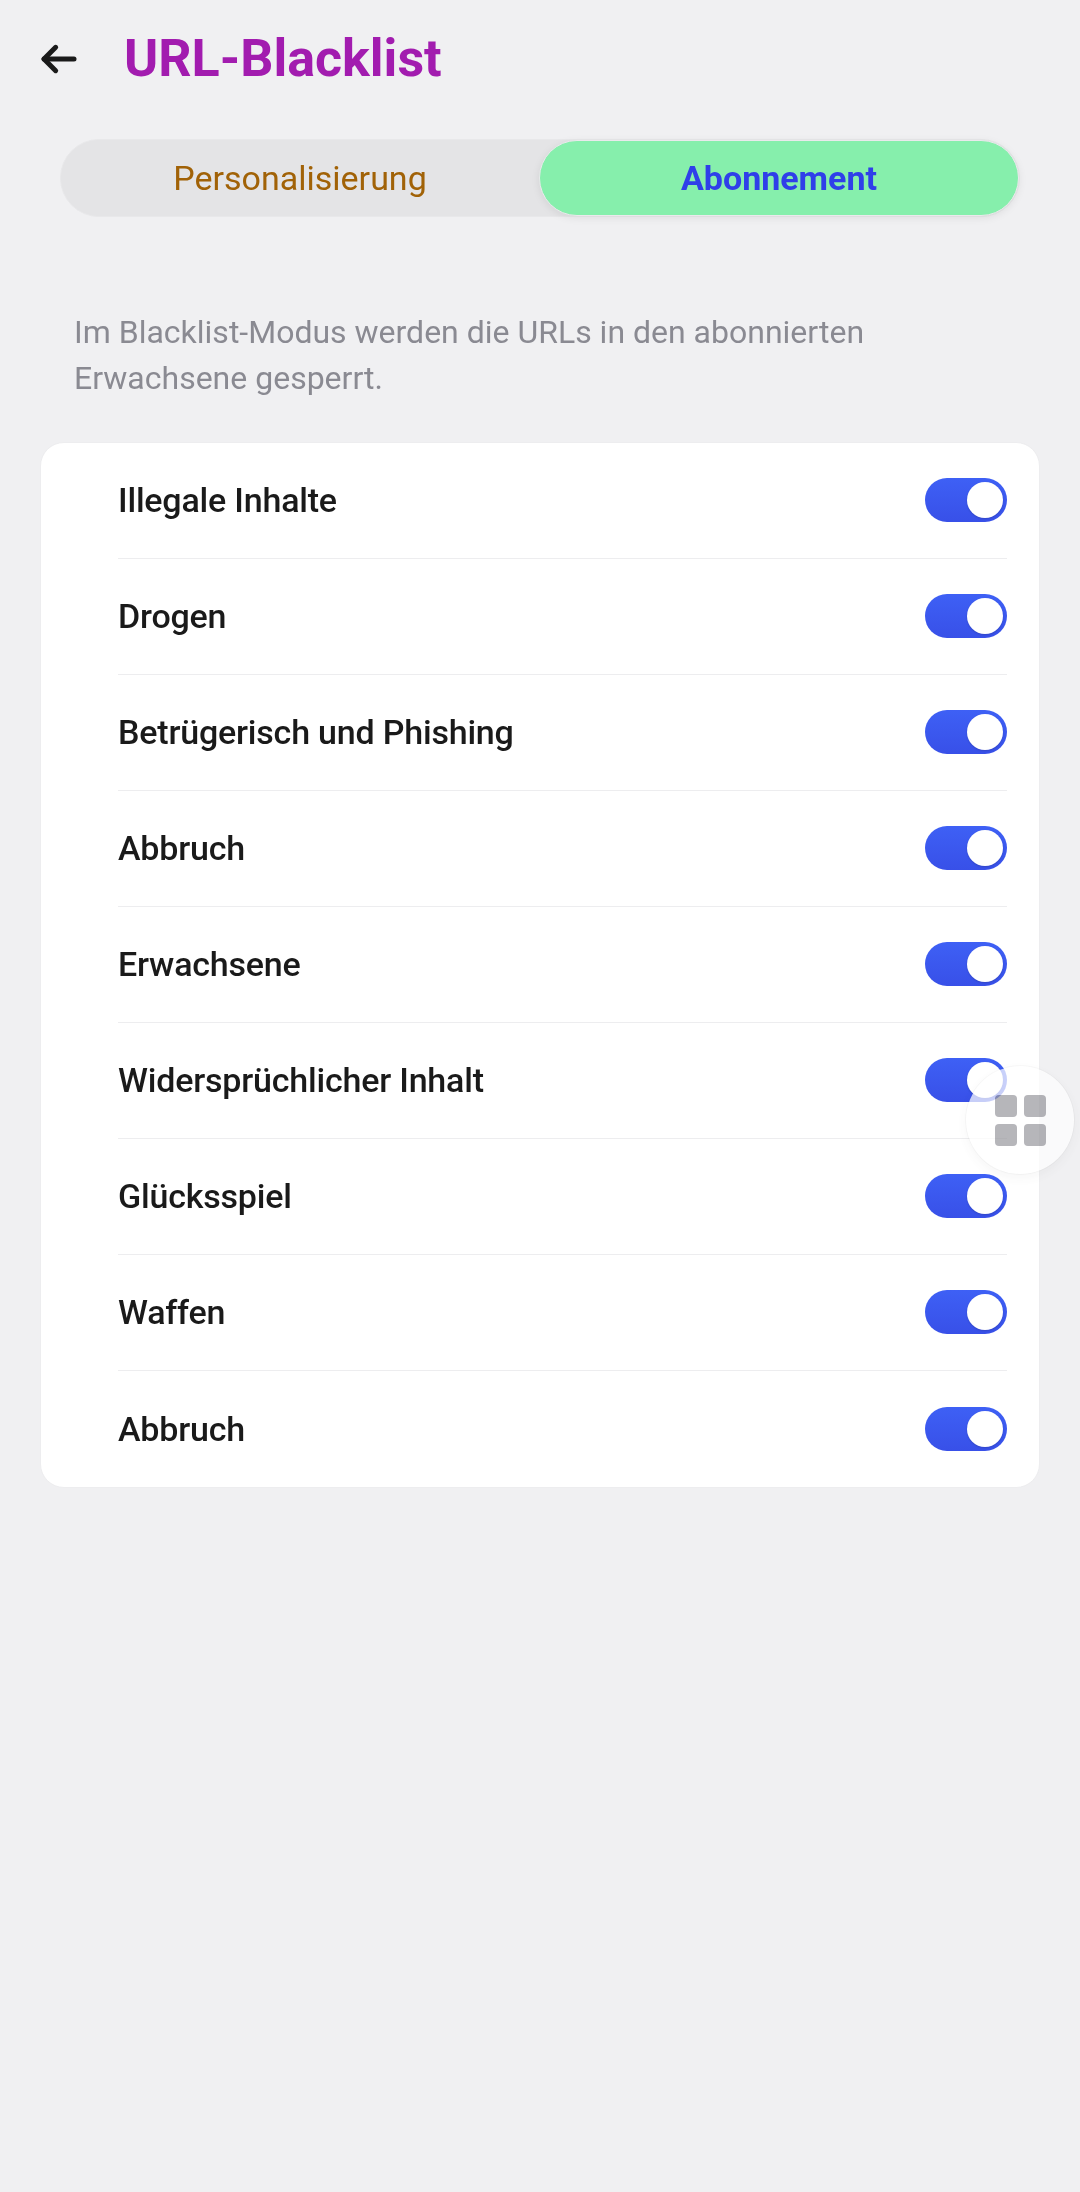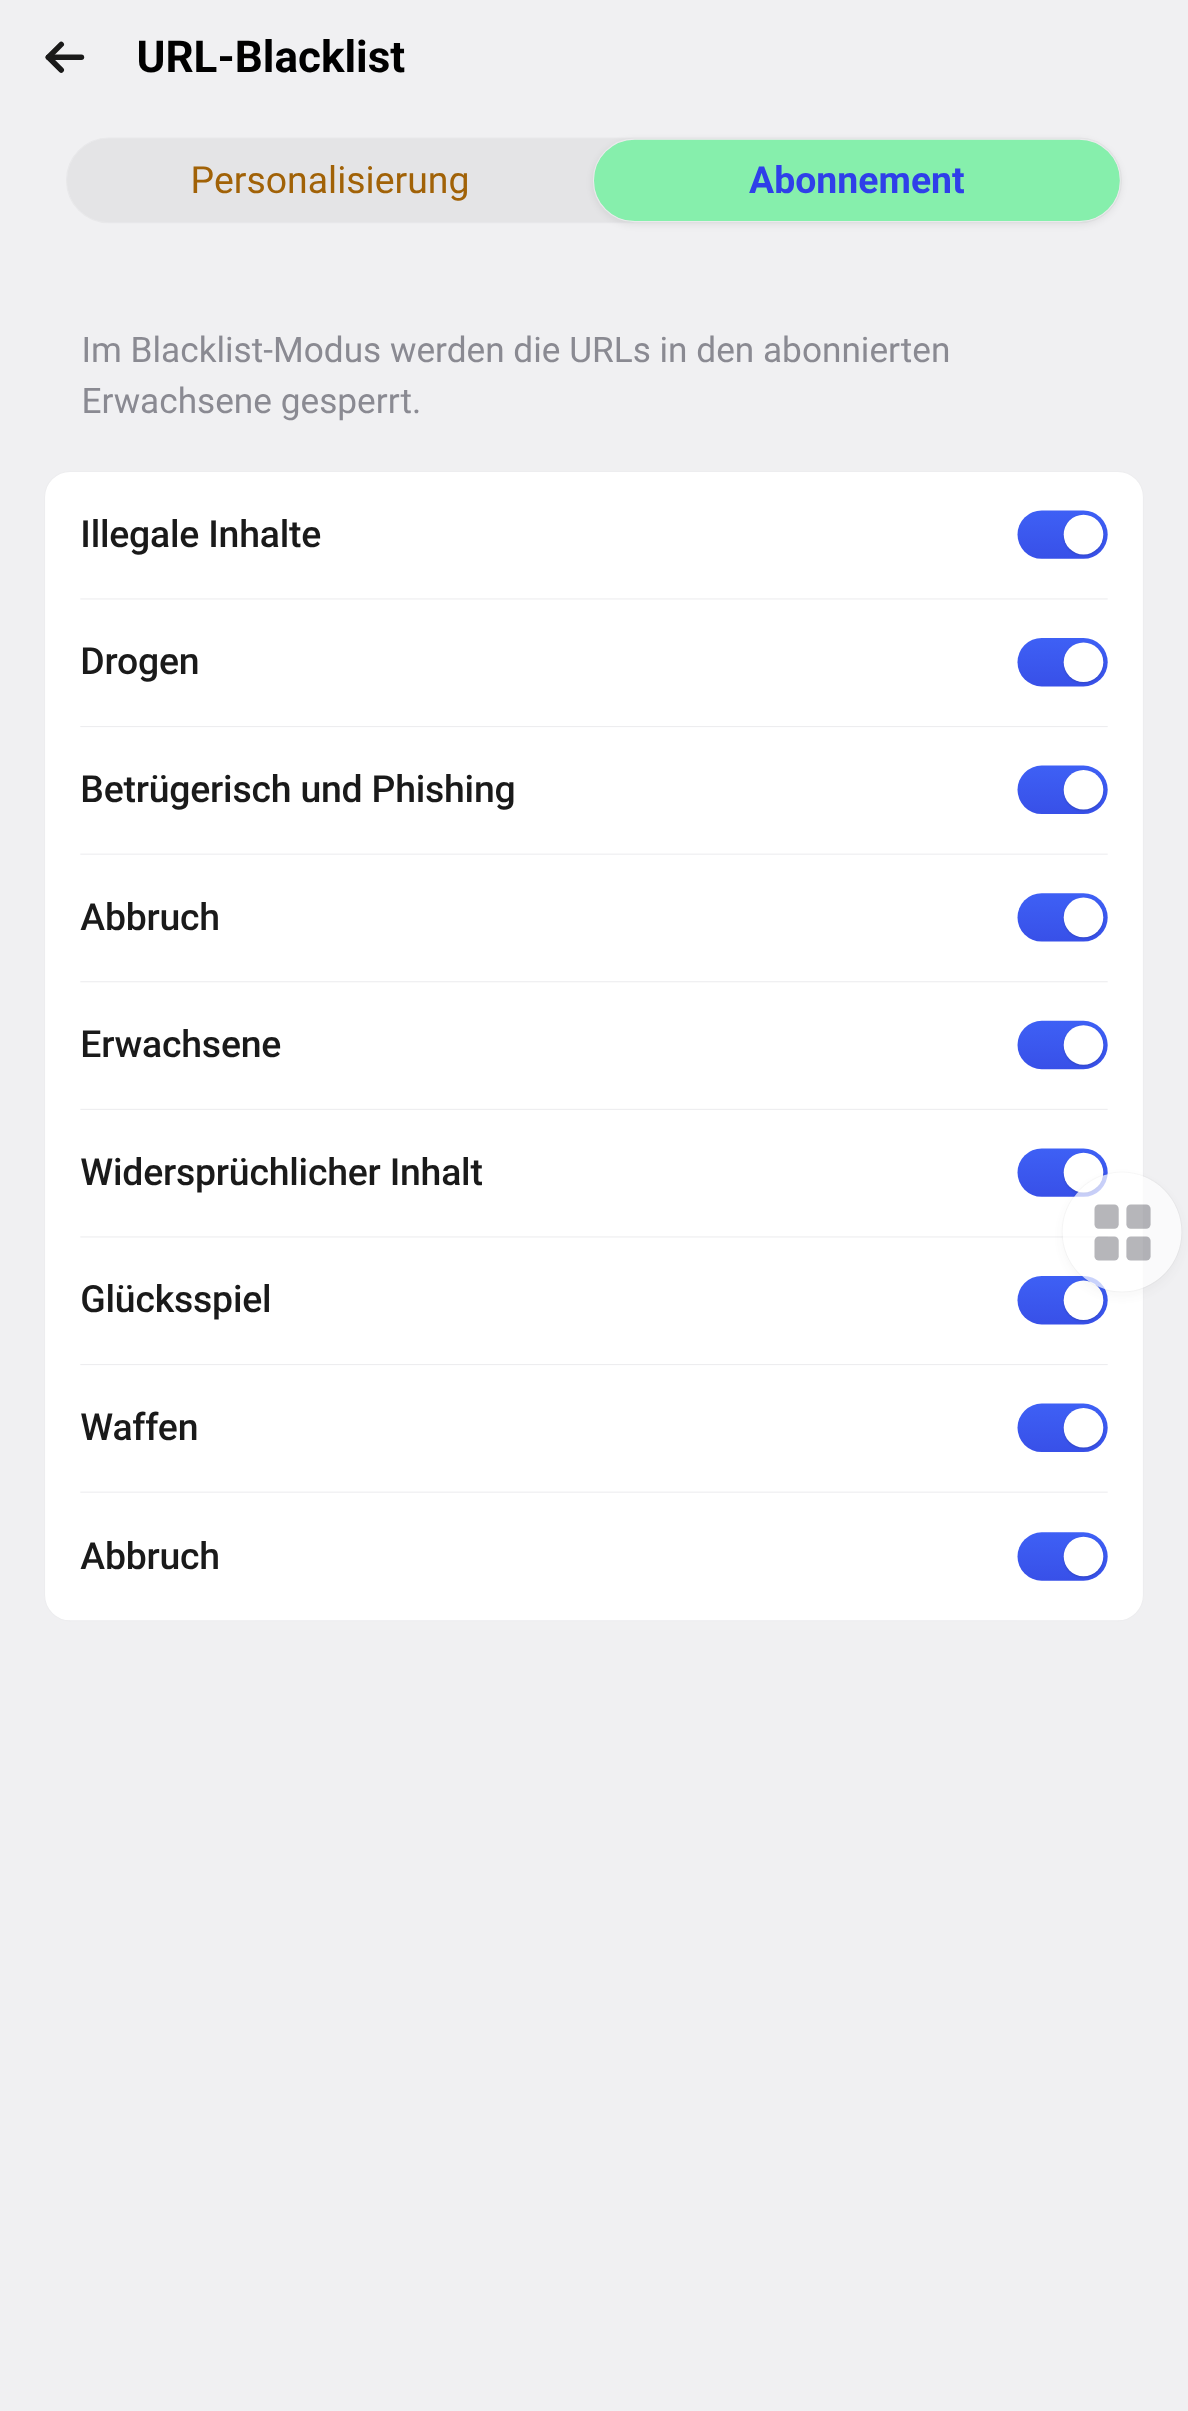--- a/index.html
+++ b/index.html
@@ -26,23 +26,23 @@
       cursor: pointer;
     }
     .back-arrow svg {
       width: 40px;
       height: 40px;
       stroke: #1a1a1a;
       stroke-width: 3;
       fill: none;
     }
     .page-title {
-      font-size: 40px;
+      font-size: 52px;
       font-weight: 700;
-      color: #000000;
+      color: #a21caf;
     }
     .segmented {
       margin: 22px 60px 0 60px;
       height: 78px;
       background: #E4E4E6;
       border-radius: 40px;
       display: flex;
       align-items: stretch;
       border: 1px solid #E8E8EA;
       padding: 0;
@@ -81,20 +81,21 @@
       border-radius: 24px;
       padding: 0 32px;
       border: 1px solid #EDEDEF;
     }
     .row {
       display: flex;
       align-items: center;
       justify-content: space-between;
       height: 116px;
       border-bottom: 1px solid #EDEDEF;
+      margin-left: 45px;
     }
     .row:last-child { border-bottom: none; }
     .row-label {
       font-size: 34px;
       font-weight: 500;
       color: #1a1a1a;
       letter-spacing: -0.2px;
     }
     .toggle {
       width: 82px;

